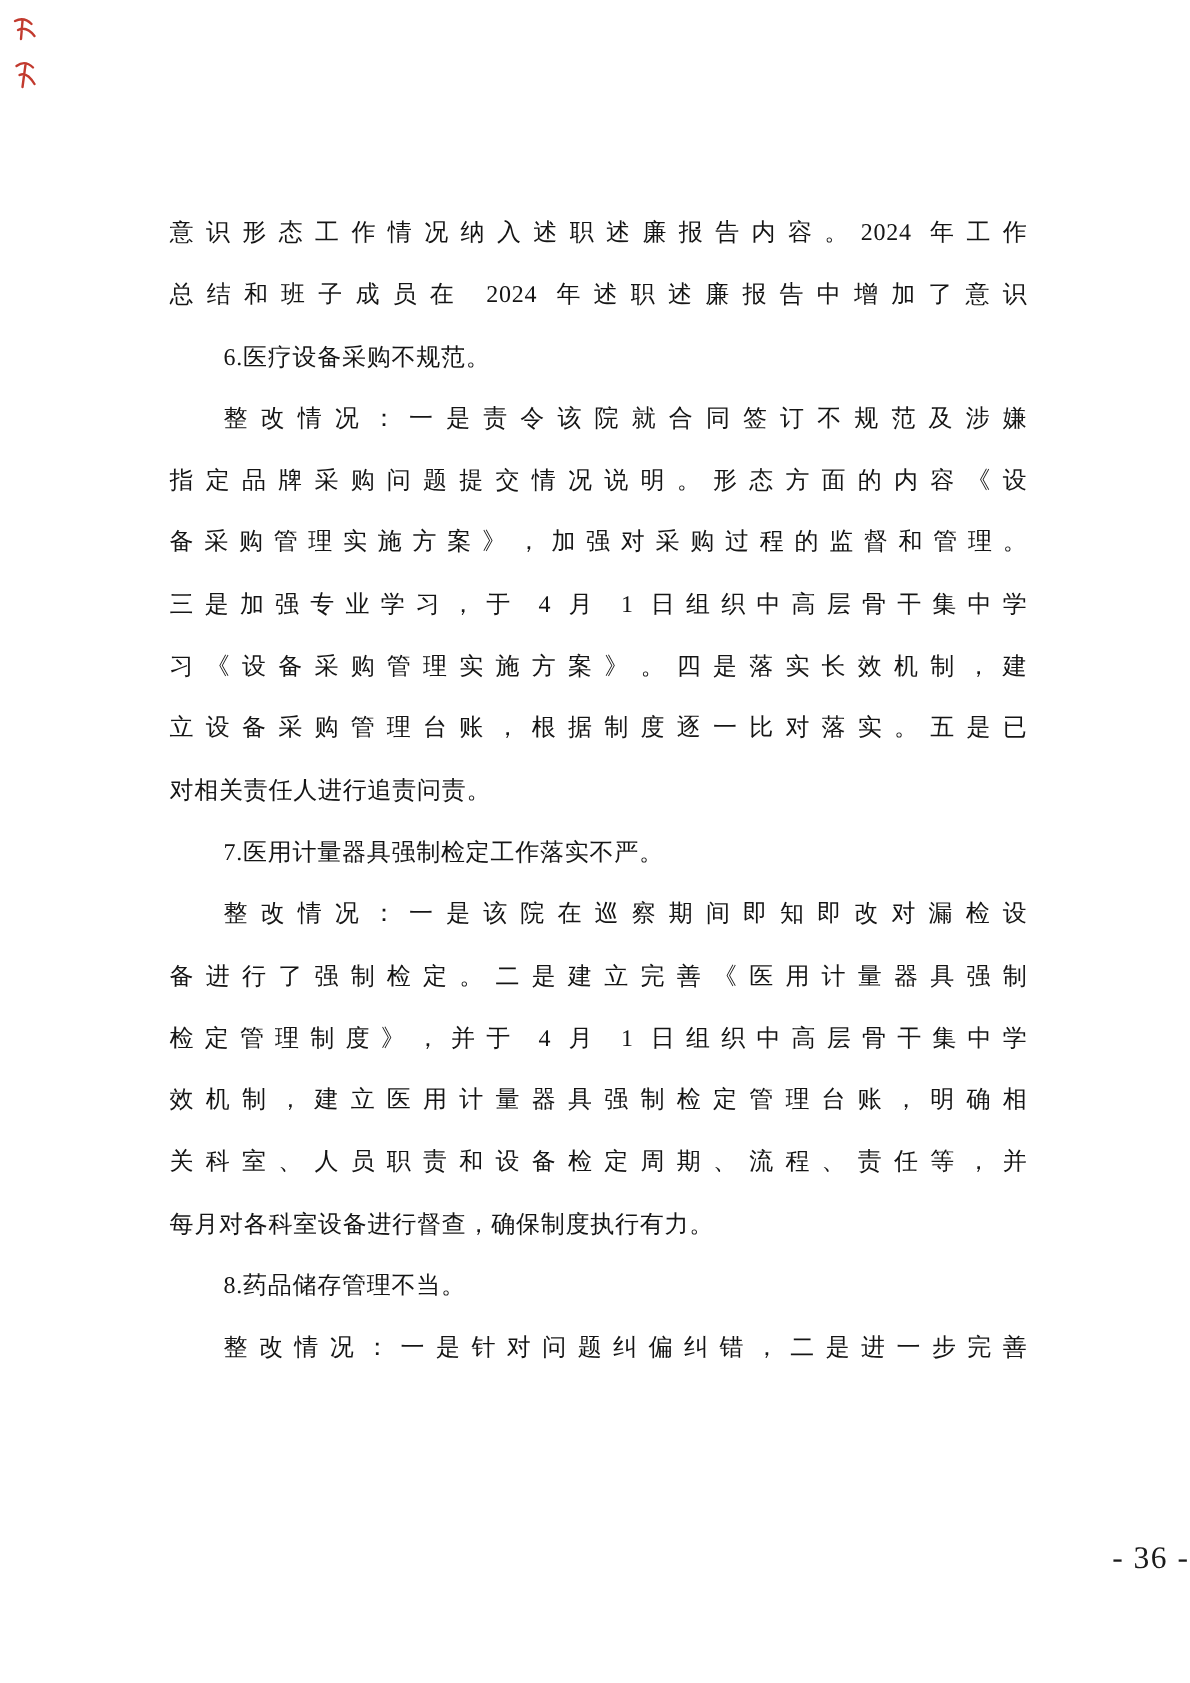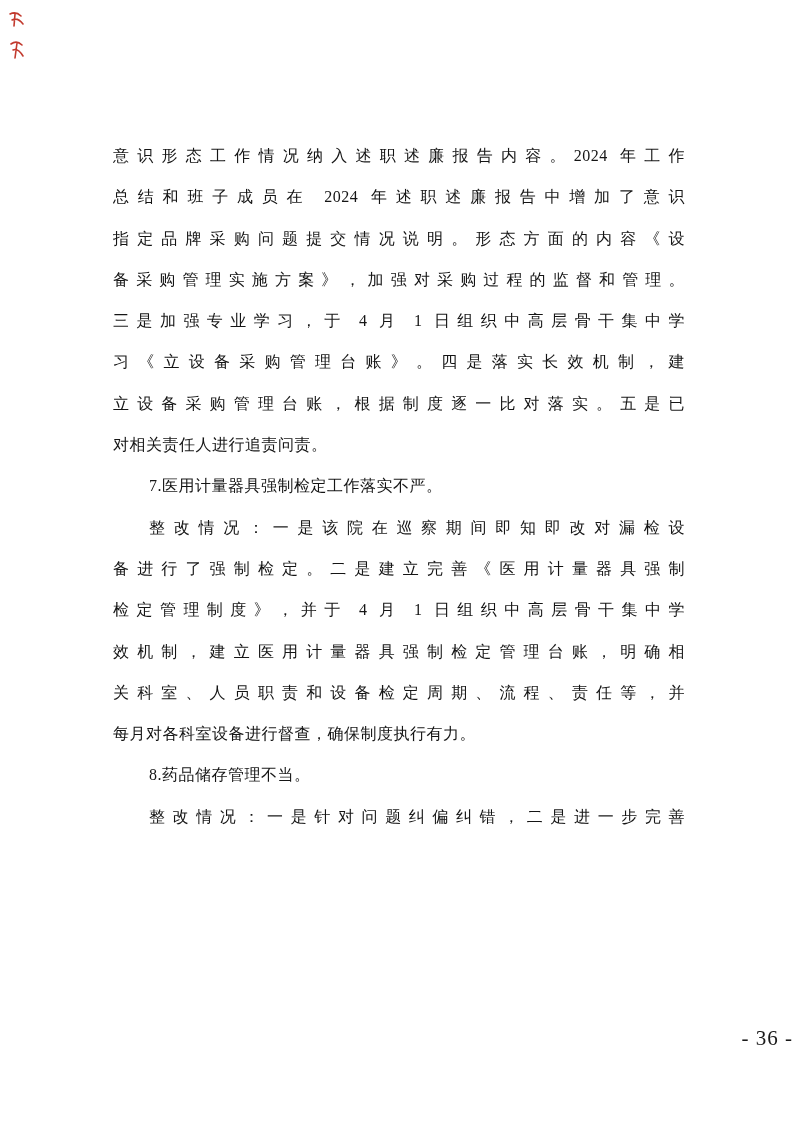--- a/index.html
+++ b/index.html
@@ -65,24 +65,26 @@
 <div class="page">
 
   <svg class="red-marks" viewBox="0 0 26 60" fill="none">
     <path d="M5 6 C9 4, 13 5, 16 8 M7 12 C11 10, 15 12, 18 16 M10 6 L9 18" stroke-width="1.6" stroke-linecap="round" stroke="#c23a2e"></path>
     <path d="M6 36 C10 33, 14 34, 17 37 M8 42 C12 40, 15 43, 18 48 M12 35 L10 50" stroke-width="1.6" stroke-linecap="round" stroke="#c23a2e"></path>
   </svg>
 
   <div class="content" style="color: rgb(21, 21, 21);">
       <div class="line fill">意识形态工作情况纳入述职述廉报告内容。2024 年工作</div>
       <div class="line fill">总结和班子成员在 2024 年述职述廉报告中增加了意识</div>
+      <div class="line indent">6.医疗设备采购不规范。</div>
+      <div class="line indent fill">整改情况：一是责令该院就合同签订不规范及涉嫌</div>
       <div class="line fill">指定品牌采购问题提交情况说明。形态方面的内容《设</div>
       <div class="line fill">备采购管理实施方案》，加强对采购过程的监督和管理。</div>
       <div class="line fill">三是加强专业学习，于 4 月 1 日组织中高层骨干集中学</div>
-      <div class="line fill">习《立设备采购管理台账》。四是落实长效机制，建</div>
+      <div class="line fill">习《设备采购管理实施方案》。四是落实长效机制，建</div>
       <div class="line fill">立设备采购管理台账，根据制度逐一比对落实。五是已</div>
       <div class="line">对相关责任人进行追责问责。</div>
       <div class="line indent">7.医用计量器具强制检定工作落实不严。</div>
       <div class="line indent fill">整改情况：一是该院在巡察期间即知即改对漏检设</div>
       <div class="line fill">备进行了强制检定。二是建立完善《医用计量器具强制</div>
       <div class="line fill">检定管理制度》，并于 4 月 1 日组织中高层骨干集中学</div>
       <div class="line fill">效机制，建立医用计量器具强制检定管理台账，明确相</div>
       <div class="line fill">关科室、人员职责和设备检定周期、流程、责任等，并</div>
       <div class="line">每月对各科室设备进行督查，确保制度执行有力。</div>
       <div class="line indent">8.药品储存管理不当。</div>

